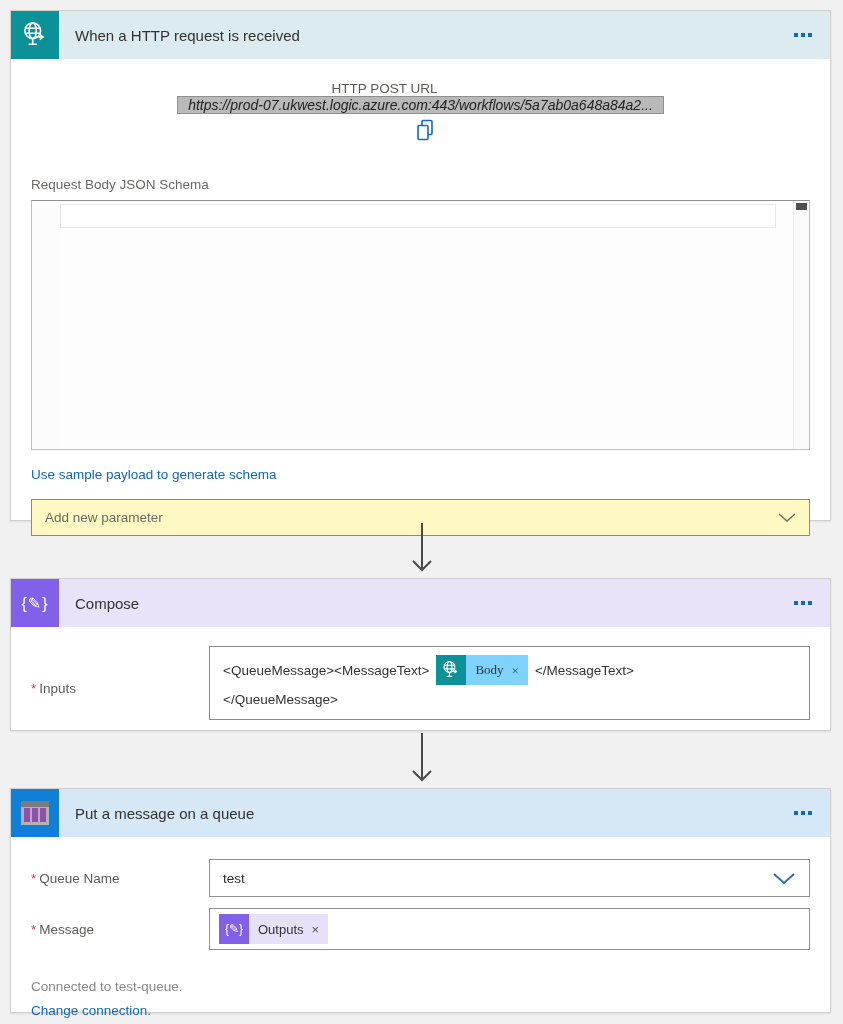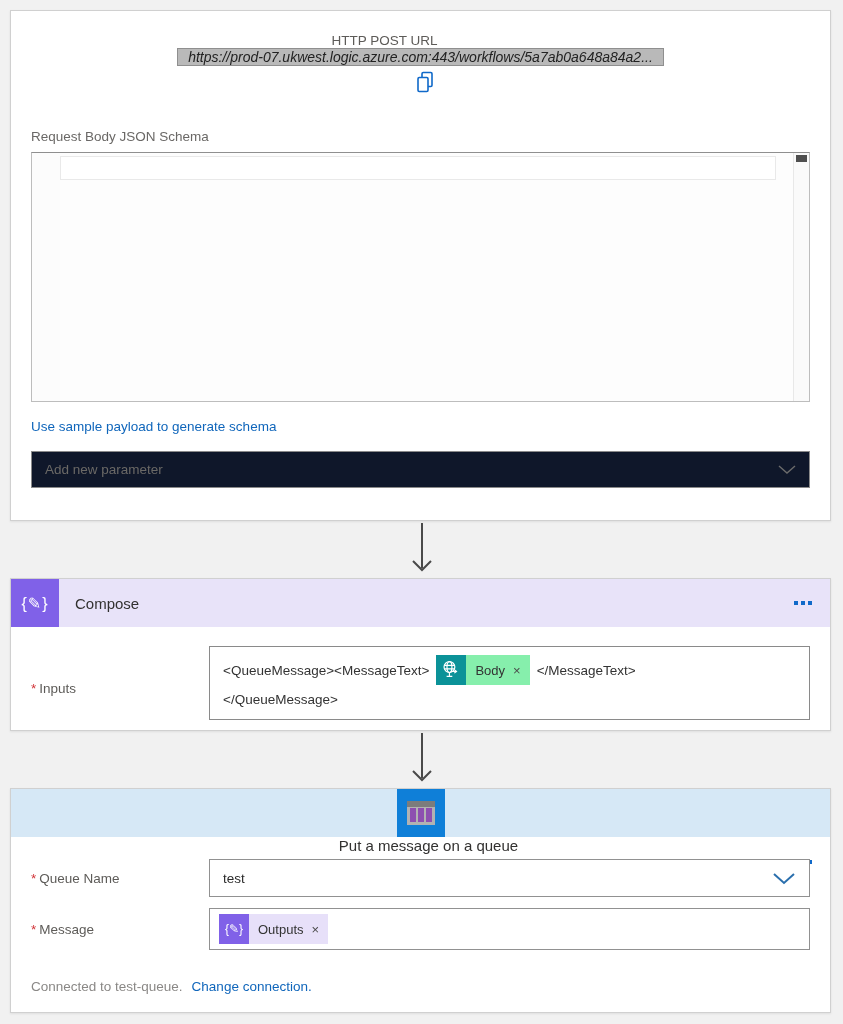--- a/index.html
+++ b/index.html
@@ -18,21 +18,21 @@
     box-shadow:0 1px 2px rgba(0,0,0,.08);
     box-sizing:border-box;
   }
   #card-trigger{top:10px;height:511px;}
   #card-compose{top:578px;height:153px;}
   #card-queue{top:788px;height:225px;}
 
   .card-header{display:flex;align-items:center;height:48px;}
   #card-trigger .card-header{background:#dcebf0;}
   #card-compose .card-header{background:#e8e3f9;}
-  #card-queue   .card-header{background:#d6e8f6;flex-direction:column;}
+  #card-queue   .card-header{background:#d6e8f6;}
 
   .hdr-icon{width:48px;height:48px;flex:none;display:flex;align-items:center;justify-content:center;}
   #card-trigger .hdr-icon{background:#0b9298;}
   #card-compose .hdr-icon{background:#8061e8;color:#fff;font-size:16px;letter-spacing:1px;}
   #card-queue   .hdr-icon{background:#0f7fd8;}
 
   .hdr-title{margin-left:16px;font-size:15px;color:#323130;}
   .hdr-menu{margin-left:auto;margin-right:16px;display:flex;gap:3px;cursor:pointer;padding:6px 2px;}
   .hdr-menu i{width:4px;height:4px;background:#1069c9;display:block;}
 
@@ -59,21 +59,21 @@
   .gutter{position:absolute;left:0;top:0;bottom:0;width:28px;background:#fcfcfc;}
   .cur-line{position:absolute;left:28px;right:33px;top:3px;height:22px;border:1px solid #e9e9e9;background:#fff;}
   .scrollbar{position:absolute;top:0;right:0;bottom:0;width:15px;border-left:1px solid #e8e8e8;background:#fafafa;}
   .scroll-thumb{position:absolute;top:2px;left:2px;right:2px;height:7px;background:#4f4f4f;}
 
   .sample-link{display:block;margin:17px 20px 0;font-size:13.5px;color:#1066bb;cursor:pointer;width:fit-content;text-decoration:none;}
 
   .dropdown{
     margin:17px 20px 0;height:37px;border:1px solid #8a8a8a;
     display:flex;align-items:center;padding:0 13px;box-sizing:border-box;
-    font-size:13.5px;color:#6b6966;cursor:pointer;background:#0f172a;
+    font-size:13.5px;color:#6b6966;cursor:pointer;background:#fef9c3;
   }
   .dropdown .chev{margin-left:auto;display:flex;align-items:center;}
 
   
   .arrow{position:absolute;left:0;width:843px;display:flex;justify-content:center;pointer-events:none;}
   #arrow-1{top:523px;}
   #arrow-2{top:733px;}
 
   
   .row-inputs{margin-top:19px;align-items:center;}
@@ -82,49 +82,67 @@
     flex:1;border:1px solid #8a8a8a;padding:8px 13px;box-sizing:border-box;
     font-size:13.5px;color:#333;background:#fff;cursor:text;
   }
   .iline{display:flex;align-items:center;min-height:30px;}
   .iline + .iline{margin-top:2px;min-height:24px;}
 
   .token{display:inline-flex;align-items:stretch;margin:0 7px;cursor:pointer;}
   .t-icon{width:30px;height:30px;flex:none;display:flex;align-items:center;justify-content:center;}
   .t-pill{display:flex;align-items:center;padding:0 9px;font-size:13px;color:#333;gap:8px;}
   .token-body  .t-icon{background:#0b9298;}
-  .token-body  .t-pill{background:#86efac;}
+  .token-body  .t-pill{background:#7dd3fc;font-family:Liberation Serif, serif;}
   .token-outputs .t-icon{background:#8061e8;color:#fff;font-size:12px;}
   .token-outputs .t-pill{background:#e7e0f9;}
   .t-x{color:#4a4a4a;font-size:13px;cursor:pointer;line-height:1;}
 
   
   .row-qname{margin-top:22px;}
   .select-box{
     flex:1;height:38px;border:1px solid #919191;display:flex;align-items:center;
     padding:0 13px;box-sizing:border-box;font-size:13.5px;color:#2b2b2b;cursor:pointer;background:#fff;
   }
   .select-box .chev{margin-left:auto;display:flex;align-items:center;}
   .row-msg{margin-top:11px;}
   .msg-box{
     flex:1;min-height:41px;border:1px solid #919191;display:flex;align-items:center;
     padding:5px 9px;box-sizing:border-box;background:#fff;cursor:text;
   }
-  .footer{margin:29px 20px 0;font-size:13.5px;color:#8a8886;display:flex;gap:9px;align-items:baseline;}
+  .footer{margin:29px 20px 0;font-size:13.5px;color:#8a8886;display:flex;gap:9px;align-items:baseline;flex-direction:column;}
   .footer .conn-link{color:#1066bb;cursor:pointer;text-decoration:none;}
 
   
   .q-frame{width:28px;height:24px;background:linear-gradient(#7c7c7c 6px,#b2b2b2 6px);
     display:flex;gap:2px;align-items:flex-end;padding:0 3px 3px;box-sizing:border-box;}
   .q-bar{flex:1;height:14px;background:#8d4fb0;}
 </style>
 </head>
 <body>
 
 <div class="card" id="card-trigger">
+  <div class="card-header">
+    <div class="hdr-icon">
+      <svg width="32" height="32" viewBox="0 0 24 24" fill="none" stroke="#fff" stroke-width="1.2">
+        <circle cx="10.3" cy="8.8" r="5.9"></circle>
+        <ellipse cx="10.3" cy="8.8" rx="2.7" ry="5.9"></ellipse>
+        <path d="M4.7 6.9h11.2M4.7 10.7h11.2"></path>
+        <path d="M10.3 14.7v4.2M7.2 18.9h6.2"></path>
+        <path d="M12.2 13.5h5.6"></path>
+        <path d="M15.6 11.6l2.4 1.9-2.4 1.9"></path>
+      </svg>
+    </div>
+    <div class="hdr-title">When a HTTP request is received</div>
+    <div class="hdr-menu" title="Menu">
+      <i></i>
+        <i></i>
+        <i></i>
+    </div>
+  </div>
 
   <div class="row row-url">
     <div class="flabel">HTTP POST URL</div>
     <div class="url-box">https://prod-07.ukwest.logic.azure.com:443/workflows/5a7ab0a648a84a2...</div>
     <div class="copy-btn">
       <svg width="24" height="26" viewBox="0 0 24 26">
         <rect x="9" y="3.5" width="10" height="14" rx="1.2" fill="none" stroke="#1069c9" stroke-width="1.6"></rect>
         <rect x="5" y="8.5" width="10" height="14" rx="1.2" fill="#fff" stroke="#1069c9" stroke-width="1.6"></rect>
       </svg>
     </div>

